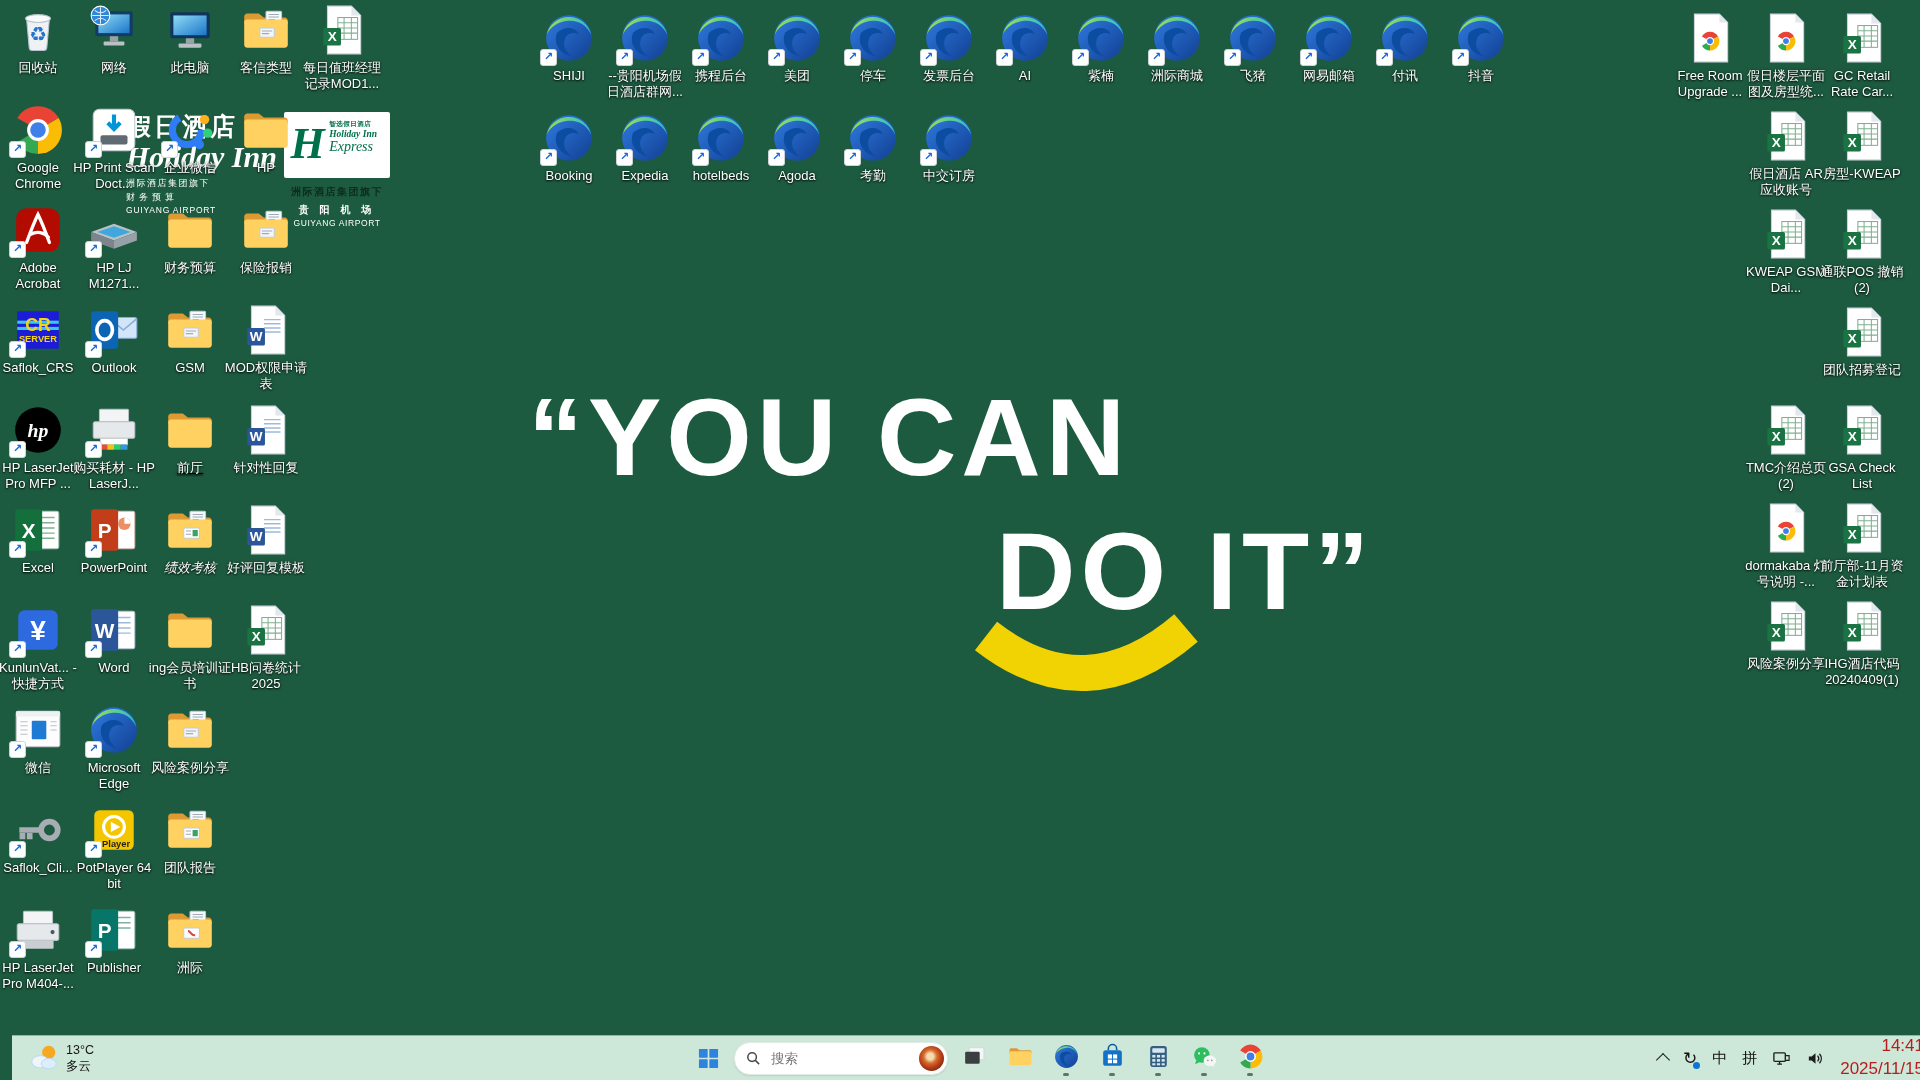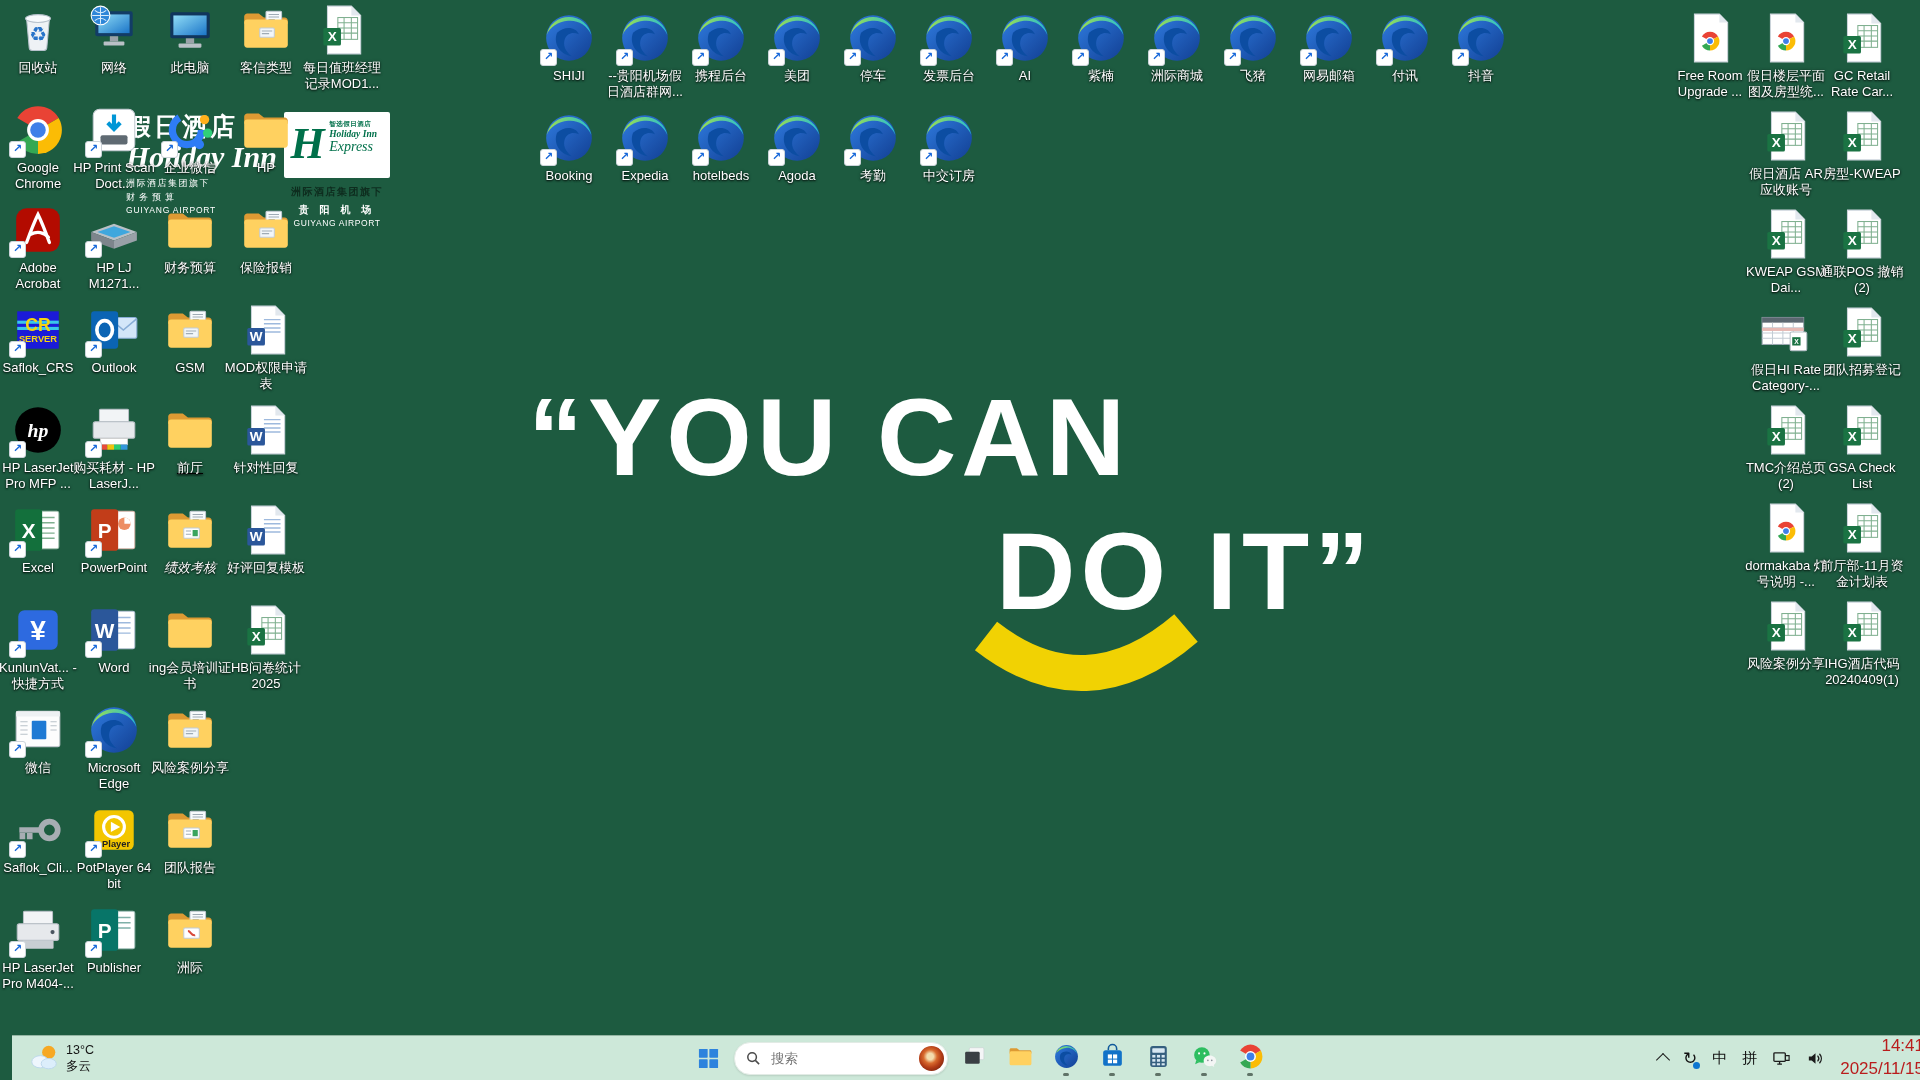--- a/index.html
+++ b/index.html
@@ -858,34 +858,20 @@
           <path d="M12 3h23l9 9v37H12z" fill="#fff" stroke="#ccd4db"></path>
           <path d="M35 3l9 9h-9z" fill="#e2e8ee"></path>
           <rect x="22" y="14" width="19" height="21" fill="#fff" stroke="#7fb08f"></rect>
           <path d="M22 19h19M22 24h19M22 29h19M28 14v21M35 14v21" stroke="#7fb08f"></path>
           <rect x="8" y="24" width="17" height="17" rx="1.5" fill="#1a7343"></rect>
           <text x="16.5" y="37" font-size="13" font-weight="bold" fill="#fff" text-anchor="middle">X</text>
         </svg>
       </div>
       <div class="lbl">通联POS 撤销(2)</div>
     </div>
-    <div class="cell" style="grid-area: 4 / 2;">
-      <div class="ico">
-        <svg viewBox="0 0 52 52">
-          <rect x="3" y="12" width="40" height="26" fill="#fff" stroke="#9aa6b0"></rect>
-          <rect x="3" y="12" width="40" height="5" fill="#5b6770"></rect>
-          <path d="M3 22h40M3 27h40M3 32h40M13 17v21M23 17v21M33 17v21" stroke="#c3ccd4"></path>
-          <rect x="3" y="22" width="40" height="3" fill="#e7b9b4"></rect>
-          <rect x="30" y="26" width="16" height="18" rx="1.5" fill="#fff" stroke="#b5bec6"></rect>
-          <rect x="32" y="31" width="8" height="8" fill="#1a7343"></rect>
-          <text x="36" y="38" font-size="6.5" font-weight="bold" fill="#fff" text-anchor="middle">X</text>
-        </svg>
-      </div>
-      <div class="lbl">假日HI Rate Category-...</div>
-    </div>
     <div class="cell" style="grid-area: 4 / 3;">
       <div class="ico">
         <svg viewBox="0 0 52 52">
           <path d="M12 3h23l9 9v37H12z" fill="#fff" stroke="#ccd4db"></path>
           <path d="M35 3l9 9h-9z" fill="#e2e8ee"></path>
           <rect x="22" y="14" width="19" height="21" fill="#fff" stroke="#7fb08f"></rect>
           <path d="M22 19h19M22 24h19M22 29h19M28 14v21M35 14v21" stroke="#7fb08f"></path>
           <rect x="8" y="24" width="17" height="17" rx="1.5" fill="#1a7343"></rect>
           <text x="16.5" y="37" font-size="13" font-weight="bold" fill="#fff" text-anchor="middle">X</text>
         </svg>

